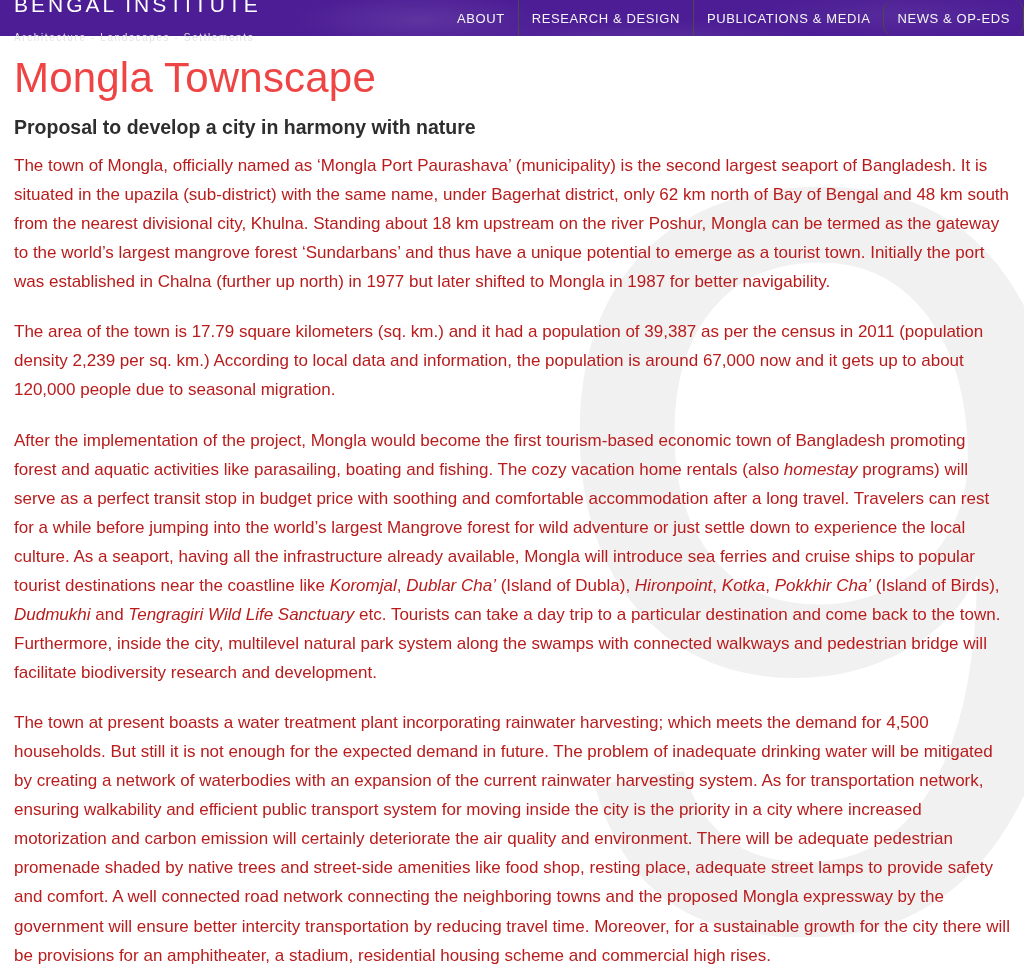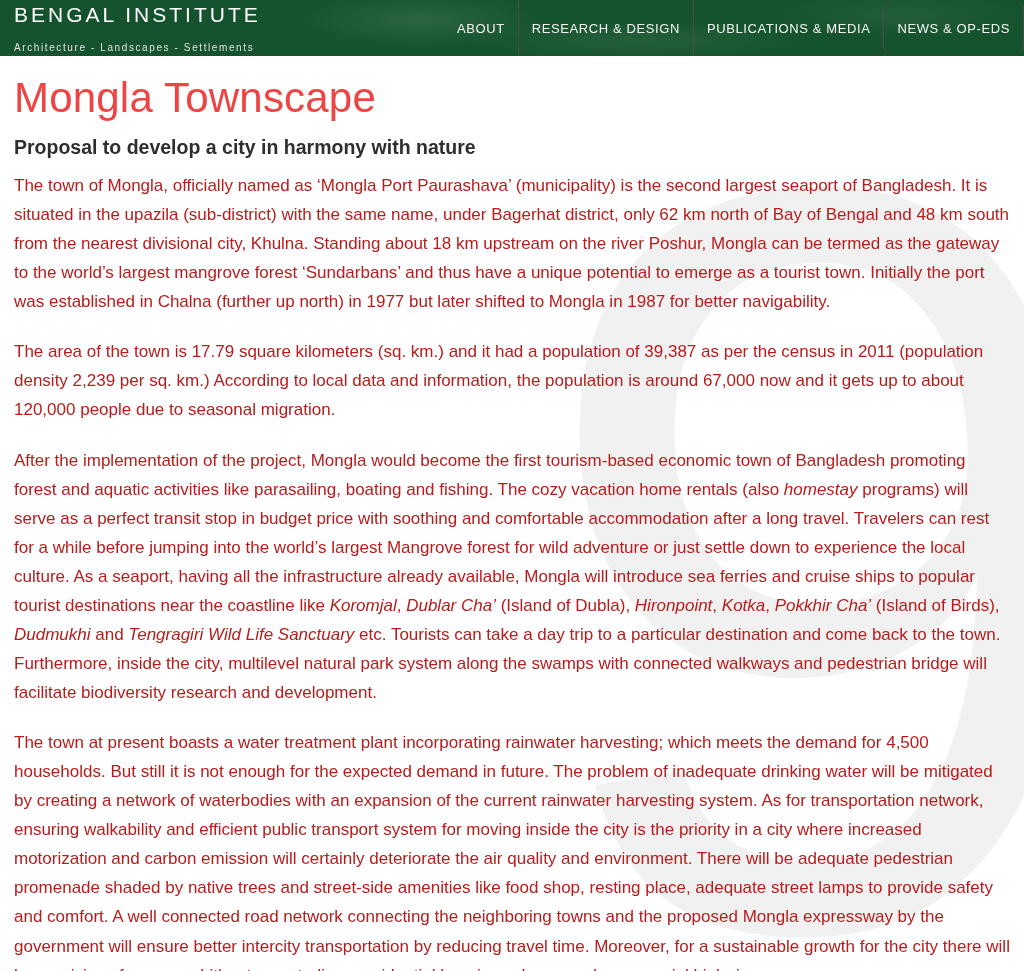--- a/index.html
+++ b/index.html
@@ -9,22 +9,22 @@
     min-height: 971px;
     font-family: "Liberation Sans", "DejaVu Sans", sans-serif;
     position: relative;
     overflow: hidden;
   }
 
   
   .site-header {
     position: relative;
     z-index: 3;
-    height: 56px;
-    background: #14532d;
+    height: 36px;
+    background: #4c1d95;
     display: flex;
     align-items: center;
     justify-content: space-between;
     padding: 0 0 0 14px;
   }
   .site-header::before {
     
     content: "";
     position: absolute;
     inset: 0;

